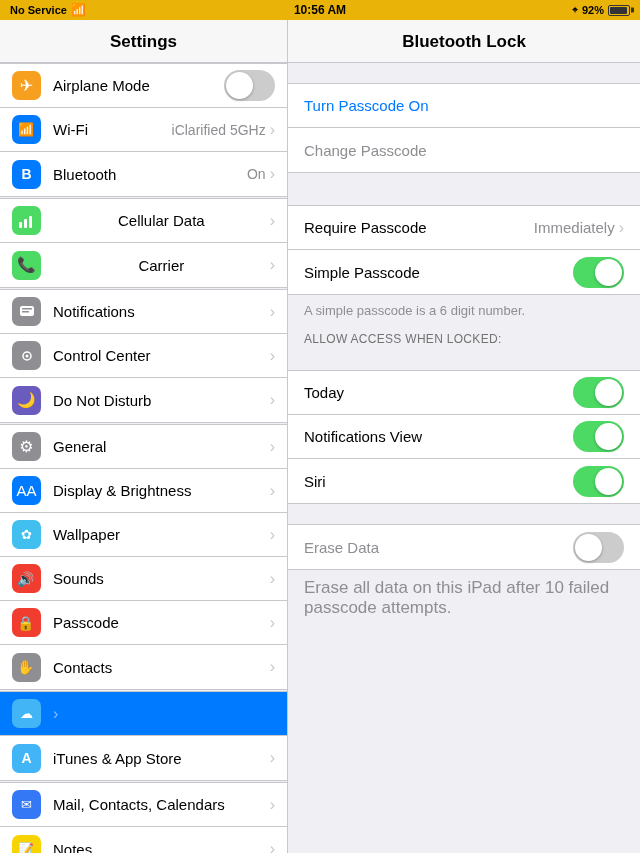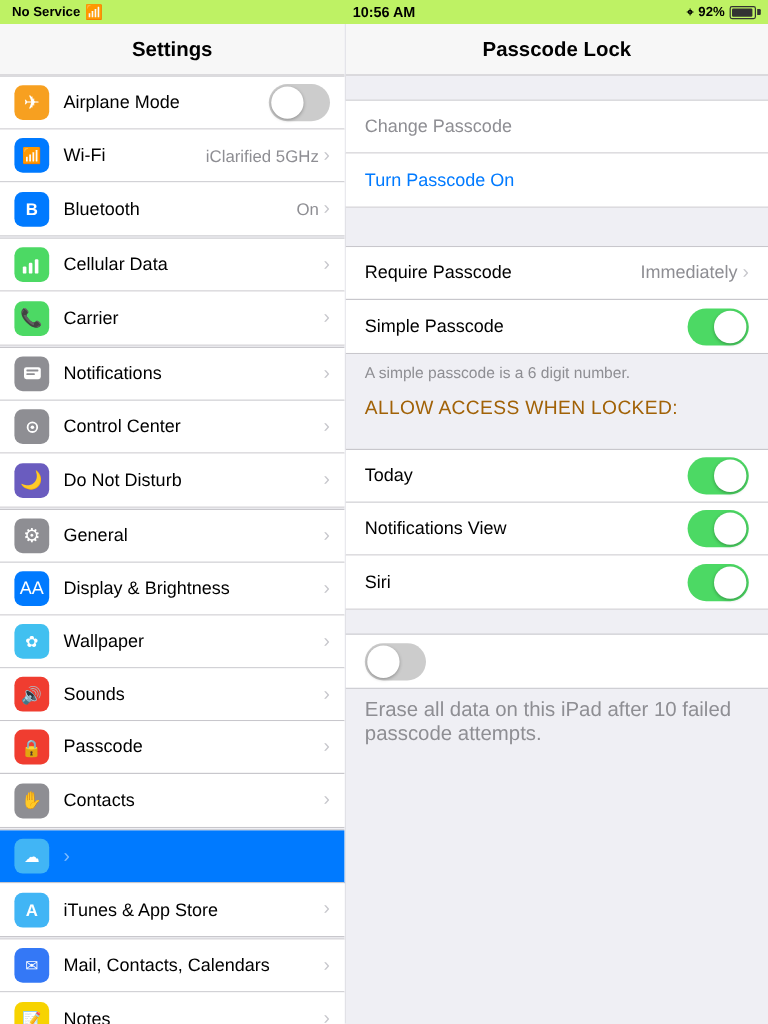--- a/index.html
+++ b/index.html
@@ -8,21 +8,21 @@
       background: #efeff4;
       width: 640px;
       height: 853px;
       overflow: hidden;
       display: flex;
       flex-direction: column;
     }
 
     
     .status-bar {
-      background: #bef264;
+      background: #eab308;
       height: 20px;
       display: flex;
       align-items: center;
       justify-content: space-between;
       padding: 0 10px;
       font-size: 11px;
       font-weight: 600;
       flex-shrink: 0;
     }
     .status-left { display: flex; align-items: center; gap: 4px; }
@@ -189,22 +189,22 @@
     }
 
     .passcode-note {
       padding: 8px 16px;
       font-size: 13px;
       color: #8e8e93;
     }
 
     .section-label {
       padding: 6px 16px 4px;
-      font-size: 16px;
-      color: #a16207;
+      font-size: 12px;
+      color: #737373;
       text-transform: uppercase;
       letter-spacing: 0.3px;
     }
 
     .erase-note {
       padding: 8px 16px;
       font-size: 17px;
       color: #8e8e93;
     }
 
@@ -267,21 +267,21 @@
         <span class="chevron">›</span>
       </div>
       <div class="settings-item">
         <div class="item-icon icon-bluetooth" style="font-size:14px;font-weight:bold;">B</div>
         <span class="item-label">Bluetooth</span>
         <span class="item-value">On</span>
         <span class="chevron">›</span>
       </div>
     </div>
 
-    <div class="settings-section" style="margin-top:1px;">
+    <div class="settings-section" style="margin-top:1px;text-align:center;">
       <div class="settings-item">
         <div class="item-icon icon-cellular" style="font-size:12px;">
           <svg width="18" height="18" viewBox="0 0 18 18" fill="white">
               <rect x="1" y="10" width="3" height="6" rx="1"></rect>
               <rect x="6" y="7" width="3" height="9" rx="1"></rect>
               <rect x="11" y="4" width="3" height="12" rx="1"></rect>
             </svg>
         </div>
         <span class="item-label">Cellular Data</span>
         <span class="chevron">›</span>
@@ -377,31 +377,31 @@
         <div class="item-icon icon-notes" style="font-size:13px;">📝</div>
         <span class="item-label">Notes</span>
         <span class="chevron">›</span>
       </div>
     </div>
 
   </div>
 
   <div class="right-panel">
     <div class="right-header">
-      <span class="right-header-title">Passcode Lock</span>
+      <span class="right-header-title">Bluetooth Lock</span>
     </div>
 
     <div class="right-content">
 
       <div class="passcode-section" style="margin-top:20px;">
         <div class="passcode-item">
+          <span class="passcode-item-label blue">Turn Passcode On</span>
+        </div>
+        <div class="passcode-item">
           <span class="passcode-item-label gray">Change Passcode</span>
-        </div>
-        <div class="passcode-item">
-          <span class="passcode-item-label blue">Turn Passcode On</span>
         </div>
       </div>
 
       <div class="passcode-section" style="margin-top:32px;">
         <div class="passcode-item">
           <span class="passcode-item-label">Require Passcode</span>
           <span class="passcode-item-value">Immediately</span>
           <span class="chevron">›</span>
         </div>
         <div class="passcode-item">
@@ -422,20 +422,21 @@
           <div class="toggle on"></div>
         </div>
         <div class="passcode-item">
           <span class="passcode-item-label">Siri</span>
           <div class="toggle on"></div>
         </div>
       </div>
 
       <div class="passcode-section" style="margin-top:20px;">
         <div class="passcode-item">
+          <span class="passcode-item-label gray">Erase Data</span>
           <div class="toggle"></div>
         </div>
       </div>
       <div class="erase-note">Erase all data on this iPad after 10 failed passcode attempts.</div>
 
     </div>
   </div>
 
 </div>
 

